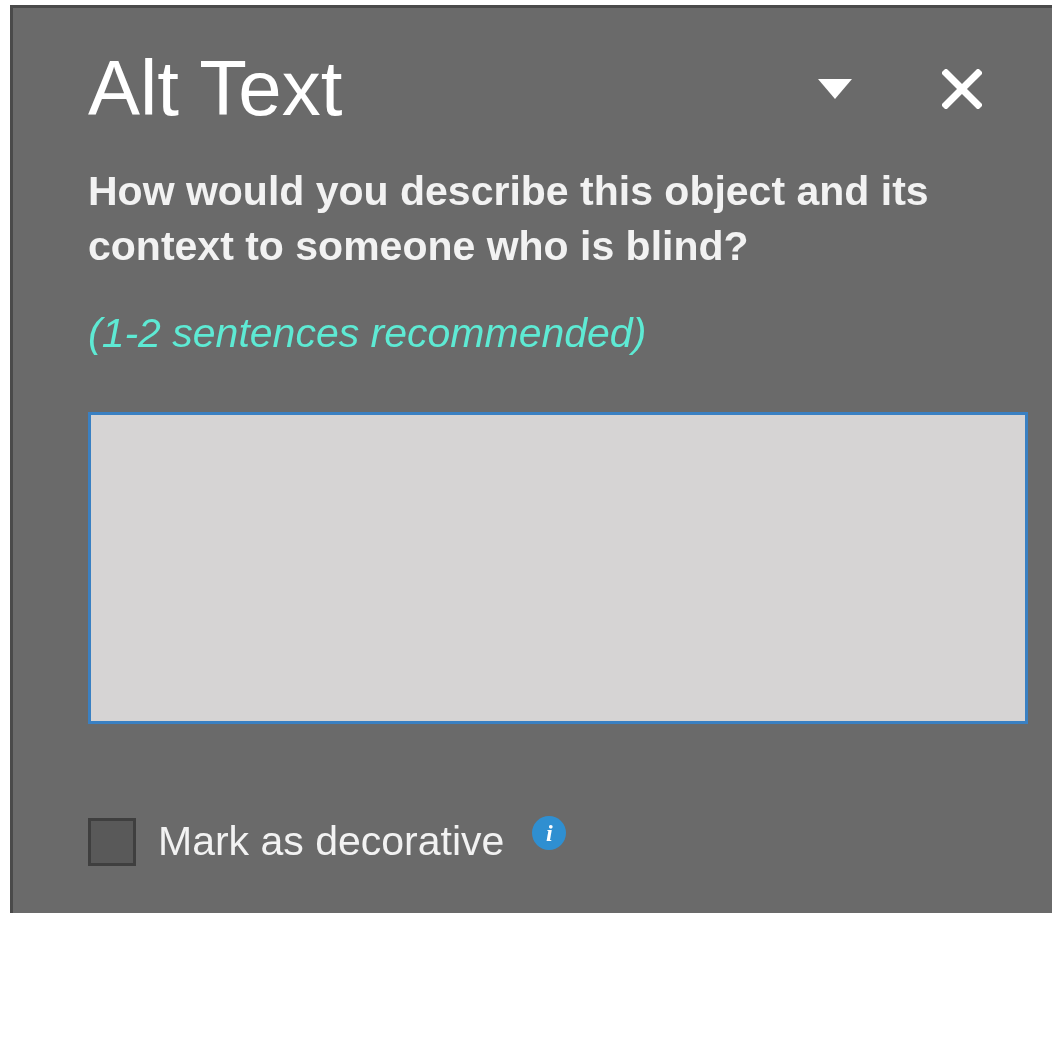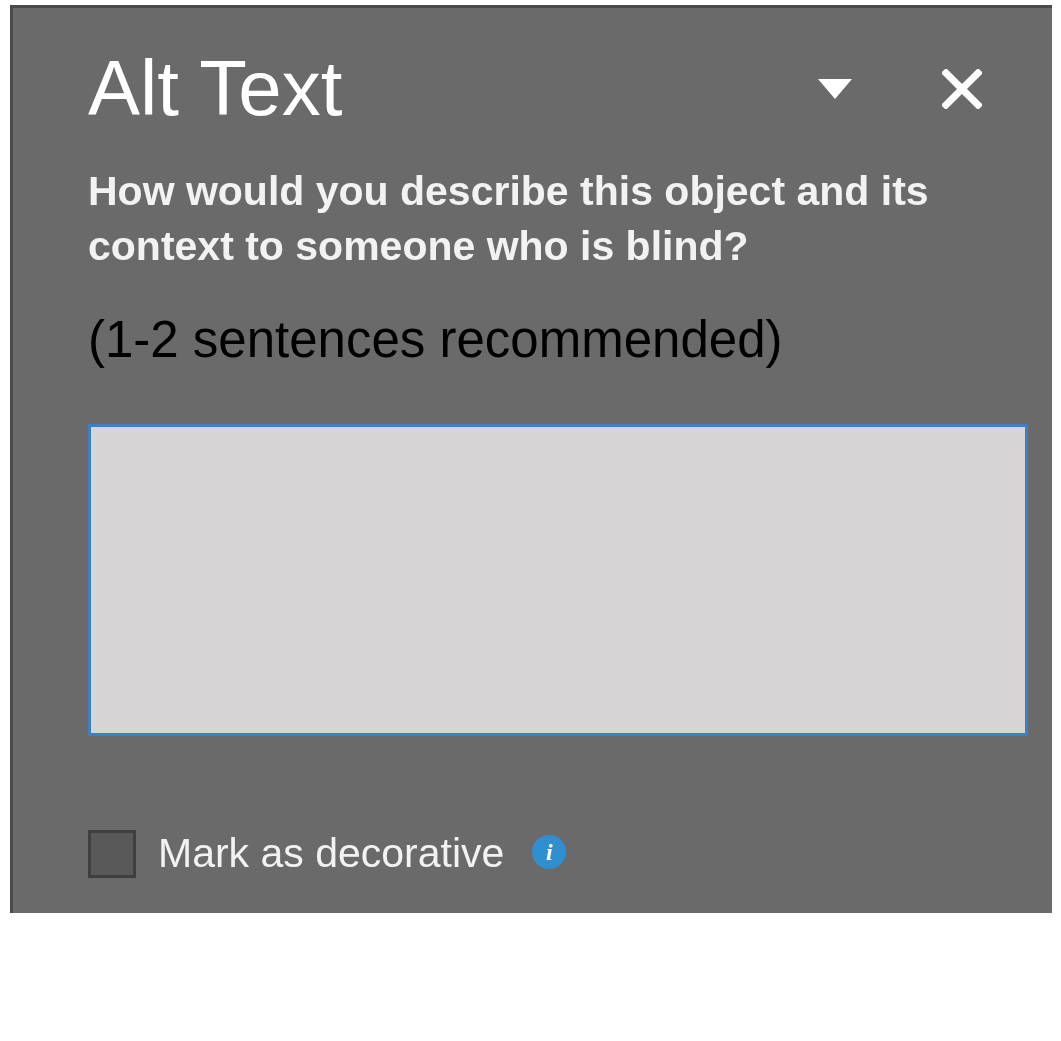--- a/index.html
+++ b/index.html
@@ -53,22 +53,23 @@
     display: block;
   }
   .description {
     font-size: 41px;
     font-weight: 700;
     color: #f2f2f2;
     line-height: 1.35;
     padding: 30px 55px 0 55px;
   }
   .recommendation {
-    font-size: 51px;
-    color: #000000;
+    font-size: 41px;
+    font-style: italic;
+    color: #5eead4;
     padding: 35px 55px 0 55px;
   }
   .textarea-wrap {
     padding: 55px 45px 0 55px;
   }
   textarea.alt-text-input {
     width: 940px;
     height: 312px;
     box-sizing: border-box;
     border: 3px solid #3a80c2;
@@ -76,21 +77,20 @@
     font-family: "Segoe UI", Arial, sans-serif;
     font-size: 40px;
     color: #222;
     padding: 20px 22px;
     resize: none;
     outline: none;
     line-height: 1.2;
   }
   .checkbox-row {
     display: flex;
-    align-items: center;
     padding: 90px 0 0 55px;
     gap: 22px;
   }
   .checkbox-box {
     width: 48px;
     height: 48px;
     box-sizing: border-box;
     border: 3px solid #3f3f3f;
     background: #595959;
   }

